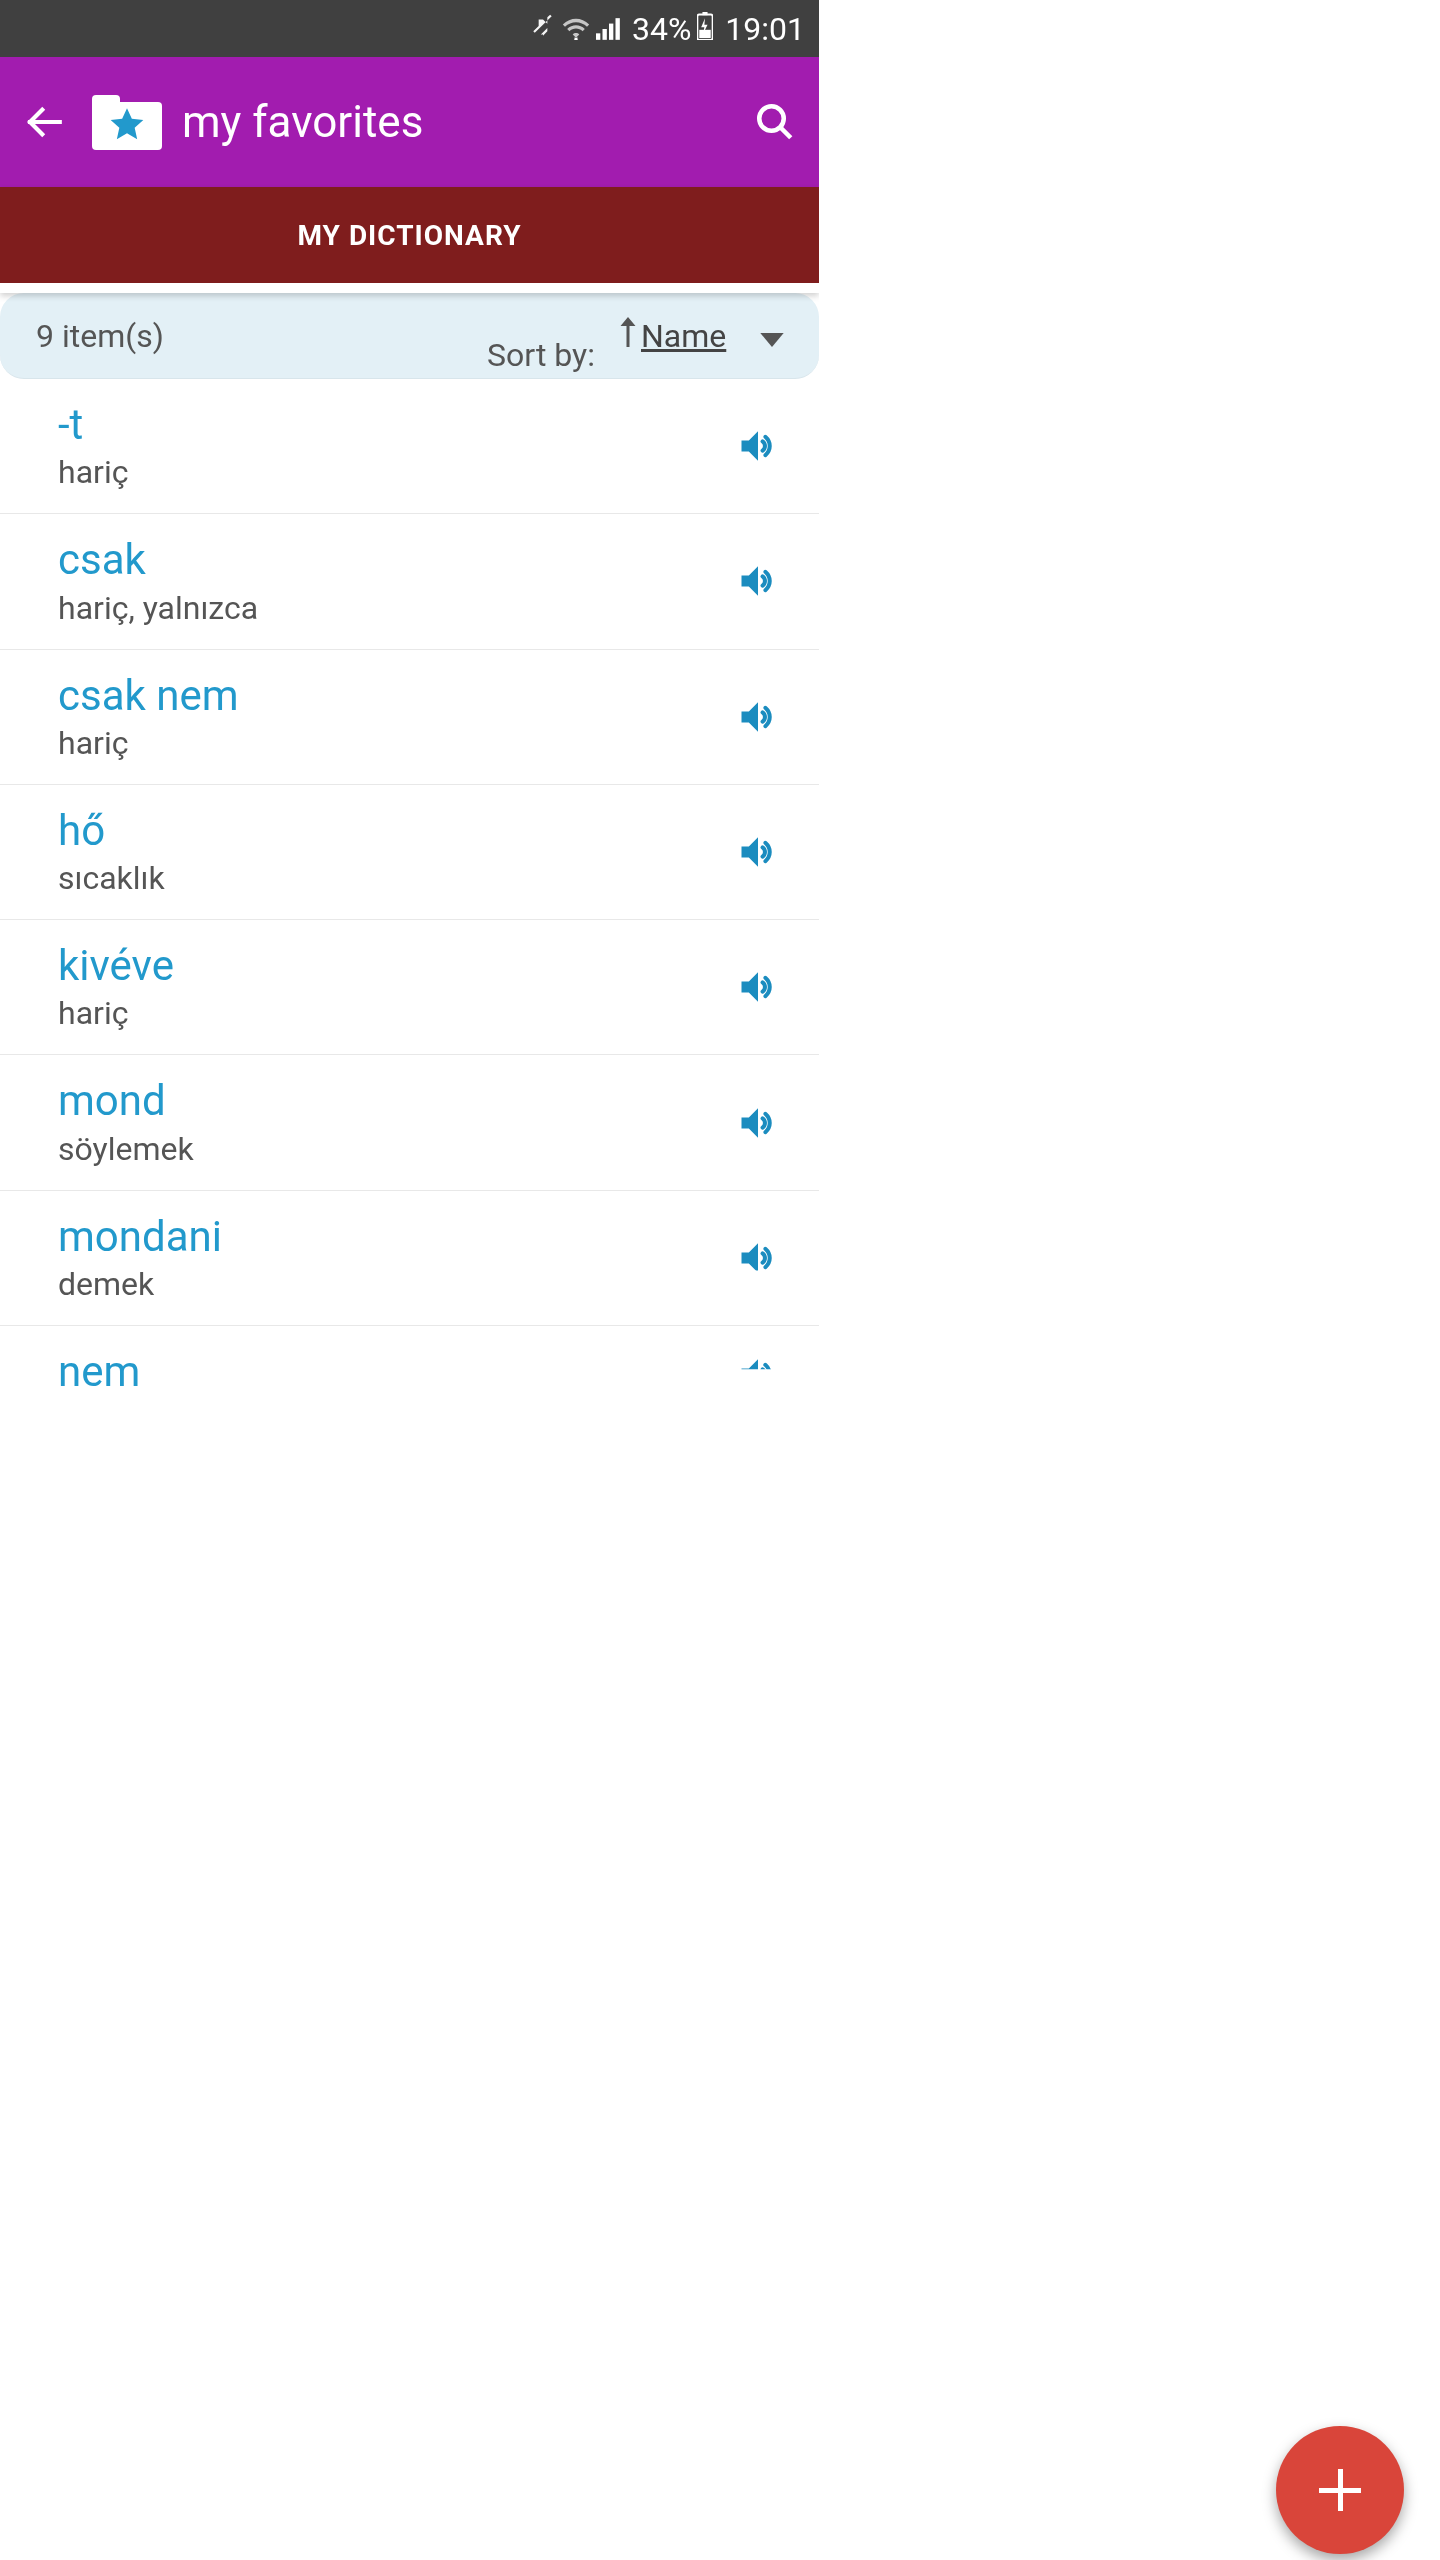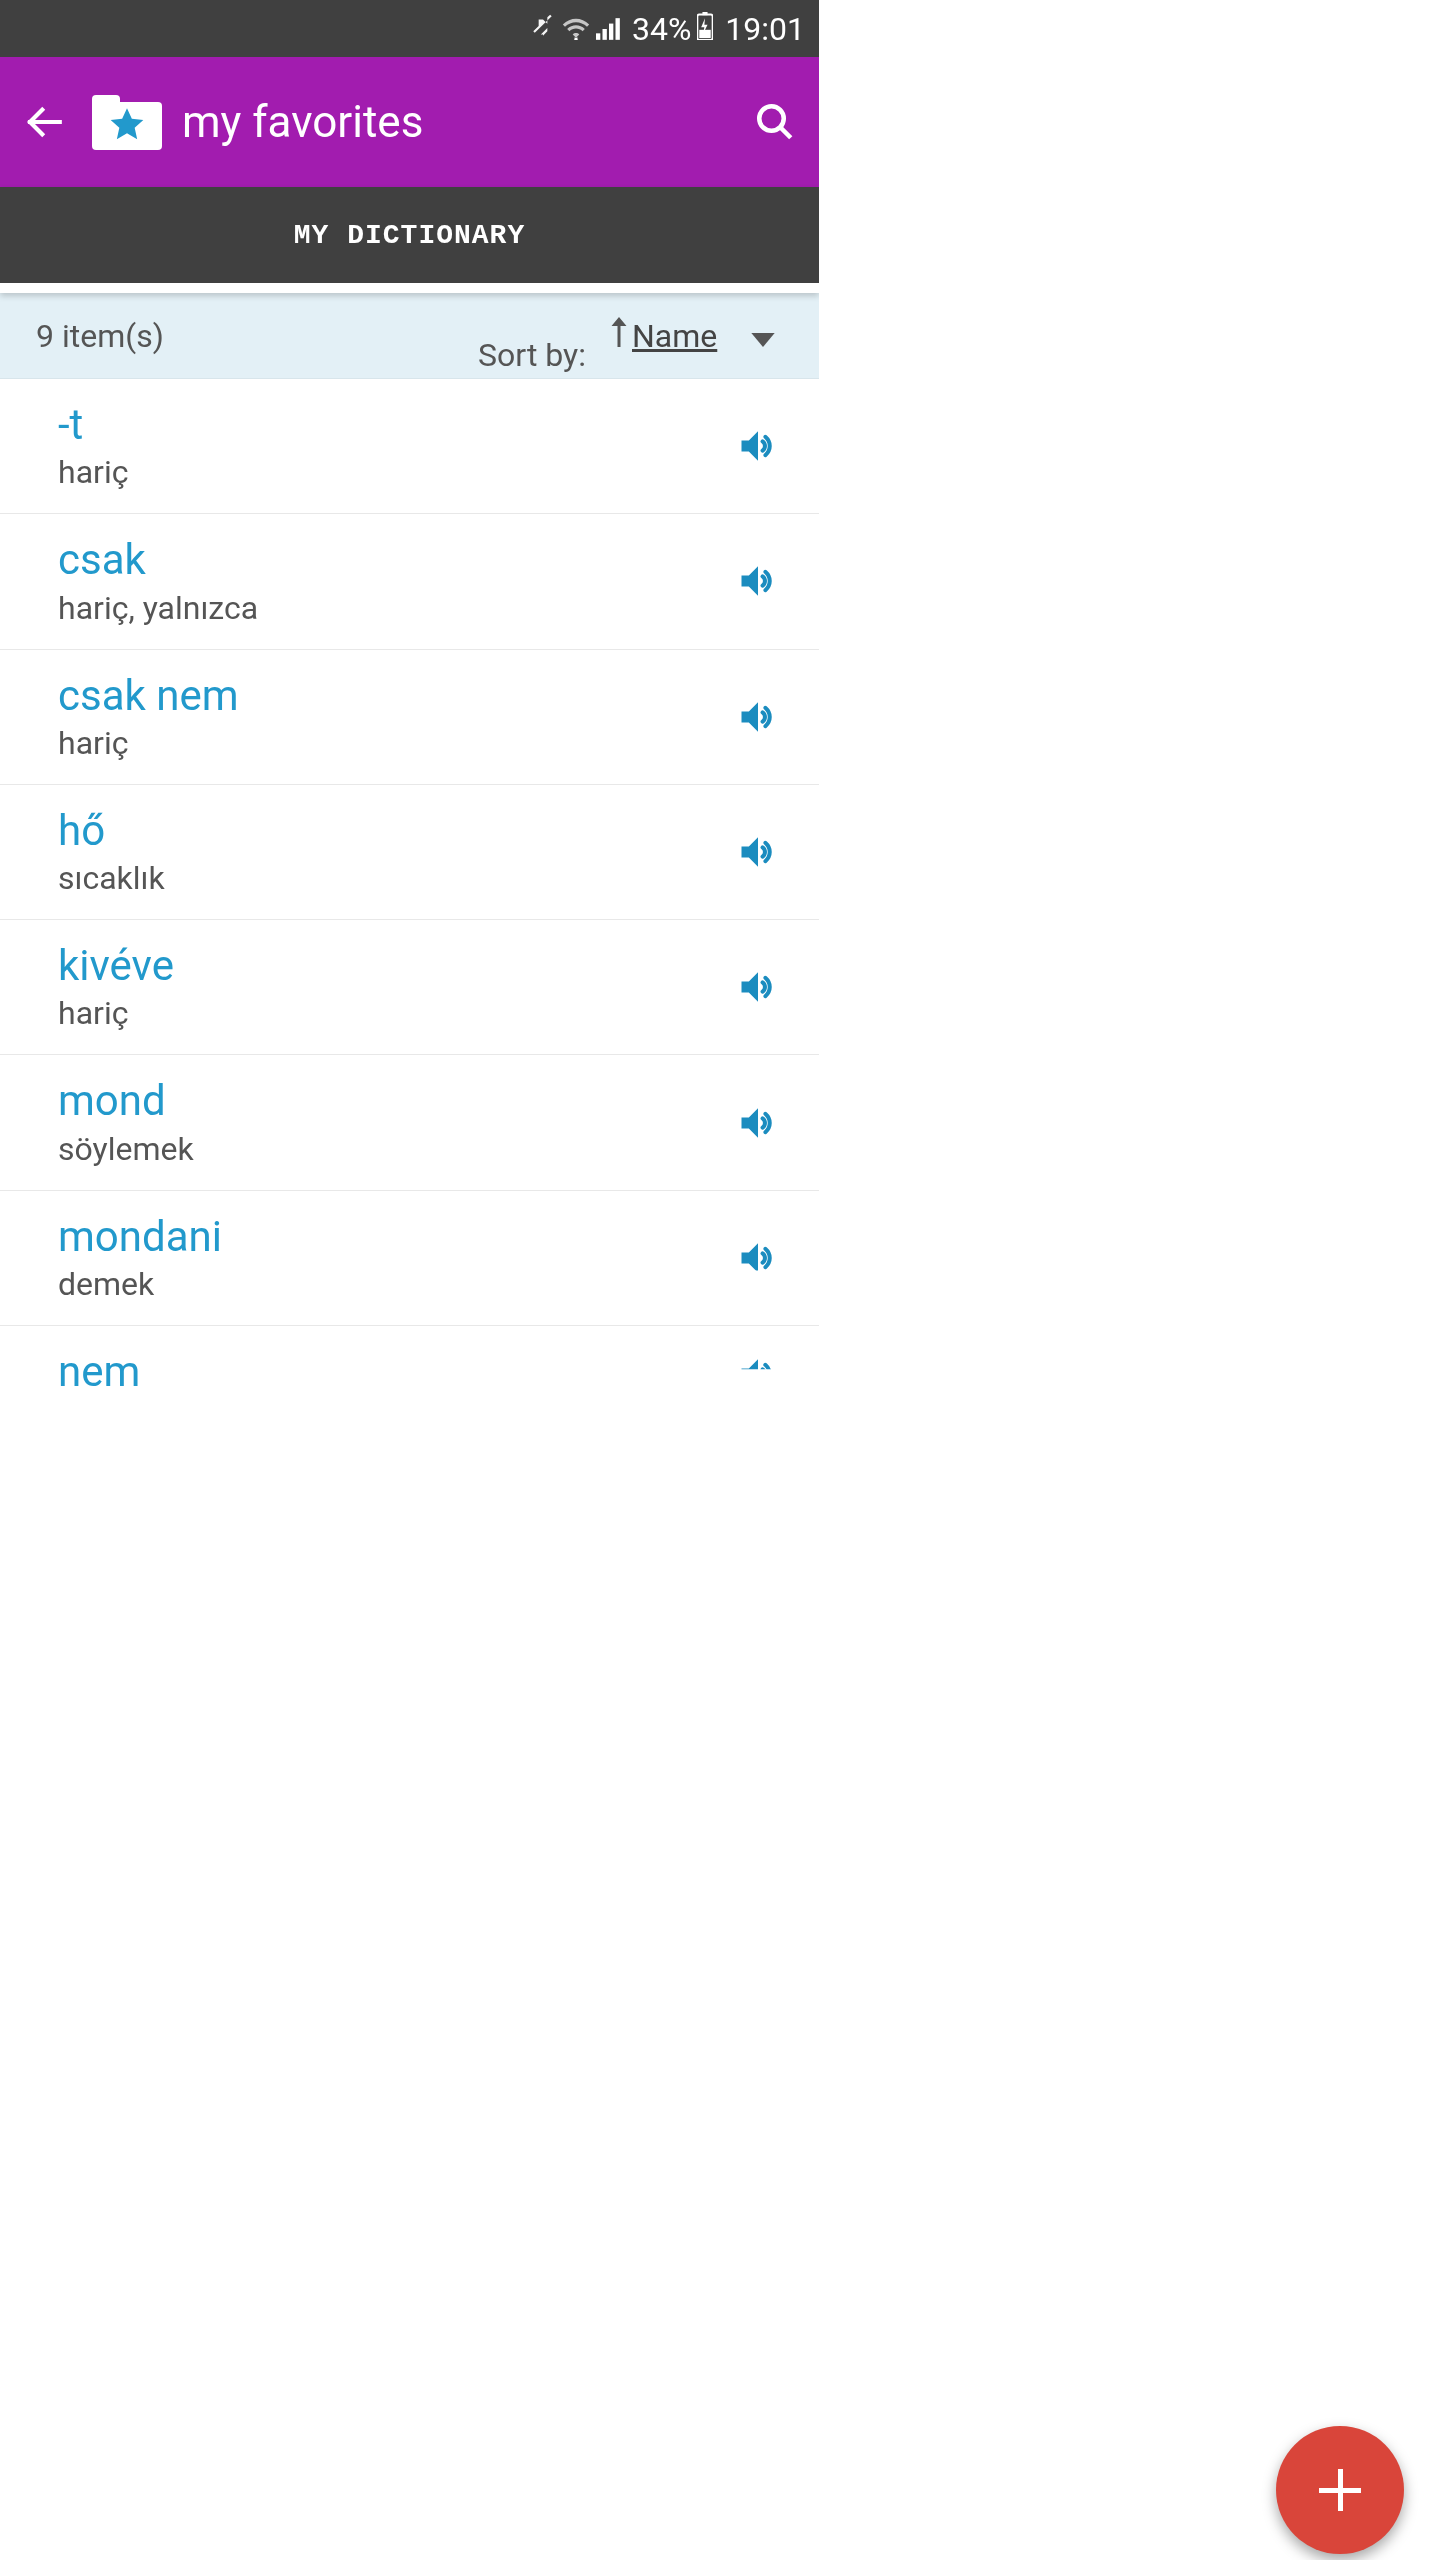--- a/index.html
+++ b/index.html
@@ -30,50 +30,50 @@
   .back-arrow { width: 48px; height: 48px; display:flex; align-items:center; justify-content:center; cursor: pointer; }
   .folder-star { margin-left: 24px; width: 70px; height: 55px; position: relative; }
   .folder-body { position:absolute; width:70px; height:48px; bottom:0; background:#fff; border-radius:4px; }
   .folder-tab { position:absolute; width:28px; height:12px; top:0; left:0; background:#fff; border-radius:4px 4px 0 0; }
   .folder-star svg.star-inner { position:absolute; left:50%; top:52%; transform:translate(-50%,-45%); }
   .title-text { margin-left: 20px; font-size: 44px; font-weight: 400; flex:1; }
   .search-icon { width: 48px; height: 48px; display:flex; align-items:center; justify-content:center; cursor:pointer; }
   
   .tabs {
     height: 106px;
-    background: #404040;
+    background: #7f1d1d;
     display: flex;
     box-shadow: 0 3px 6px rgba(0,0,0,0.18);
     position: relative;
     z-index: 2;
-    font-family: Liberation Mono, monospace;
   }
   .tab {
     flex: 1;
     display: flex;
     align-items: center;
     justify-content: center;
     color: #a6d8ee;
     font-size: 28px;
     font-weight: 700;
     letter-spacing: 1px;
     cursor: pointer;
   }
   .tab.active { color: #fff; border-bottom: 10px solid #fff; }
   .tab:not(.active) { border-bottom: 10px solid transparent; }
   
   .sort-bar {
     height: 86px;
     background: #e3f0f6;
     display: flex;
     align-items: center;
-    padding: 0 29px 0 36px;
+    padding: 0 20px 0 36px;
     color: #444;
     font-size: 32px;
     border-bottom: 1px solid #d8e5eb;
+    border-radius: 24px;
   }
   .sort-bar .count { flex: 1; color:#555; }
   .sort-bar .sort-label { color:#555; margin-right: 24px; margin-top: 39px; }
   .sort-bar .sort-ctrl { display:flex; align-items:center; gap:4px; min-width:180px; cursor:pointer;text-decoration:underline; }
   .sort-bar .sort-arrow-up { display:inline-block; }
   .sort-bar .caret { margin-left: 30px; }
   
   .list { background:#fff; }
   .item {
     display:flex;

